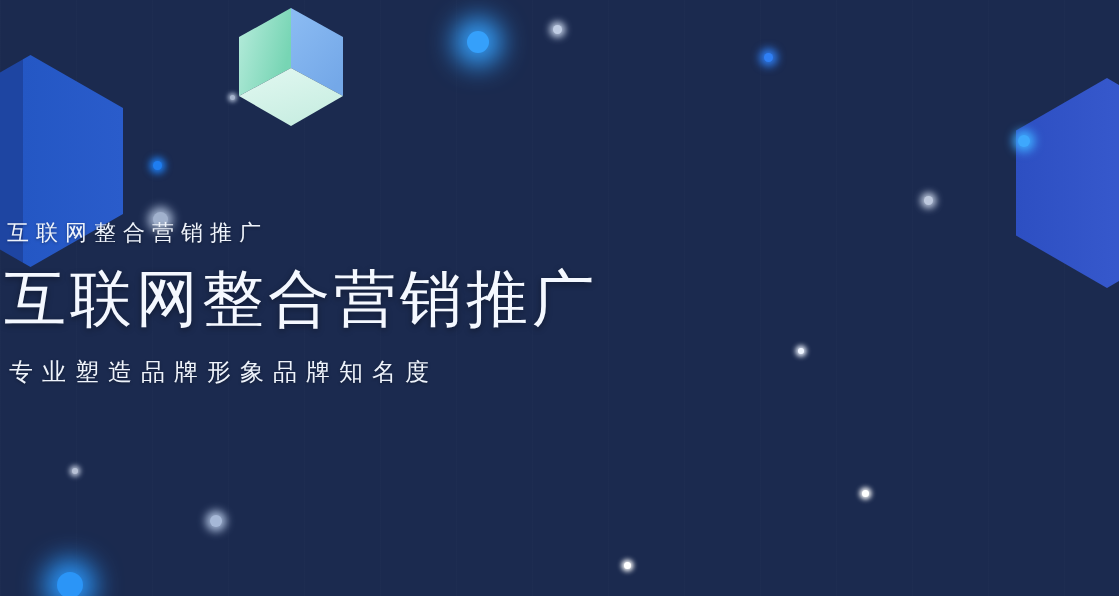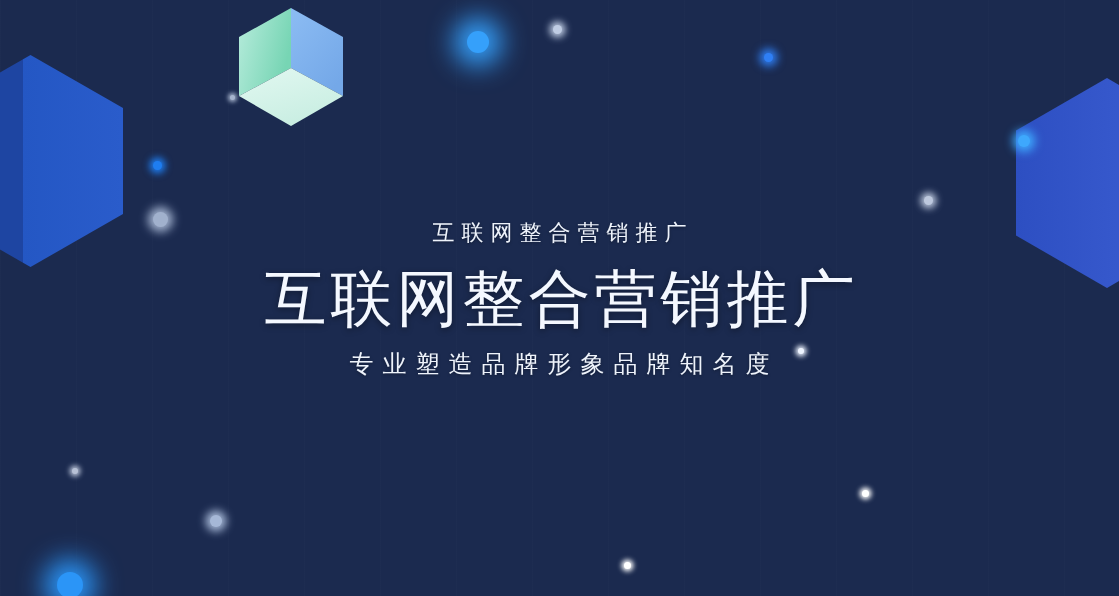--- a/index.html
+++ b/index.html
@@ -36,35 +36,35 @@
   
   #cube{position:absolute;left:239px;top:8px;width:104px;height:118px;}
   #cube svg{display:block;width:104px;height:118px;}
 
   
   .dot{position:absolute;border-radius:50%;}
 
   
   #copy{
     position:absolute;left:0;right:0;top:216px;
-    text-align:center;color:#ffffff;
+    text-align:left;color:#ffffff;
   }
   #tagline{
     font-size:22px;line-height:34px;letter-spacing:7px;
     font-weight:400;color:#eef3fb;text-indent:7px;
     text-shadow:0 1px 3px rgba(0,0,0,.35);
   }
   #headline{
     margin-top:12px;
     font-size:62px;line-height:74px;letter-spacing:4px;
     font-weight:400;color:#f4f8ff;text-indent:4px;
     text-shadow:0 2px 6px rgba(0,0,0,.38);
   }
   #subline{
-    margin-top:10px;
+    margin-top:18px;
     font-size:24px;line-height:36px;letter-spacing:9px;
     font-weight:400;color:#eef3fb;text-indent:9px;
     text-shadow:0 1px 3px rgba(0,0,0,.35);
   }
 </style>
 </head>
 <body>
 
 <div id="stage">
 

